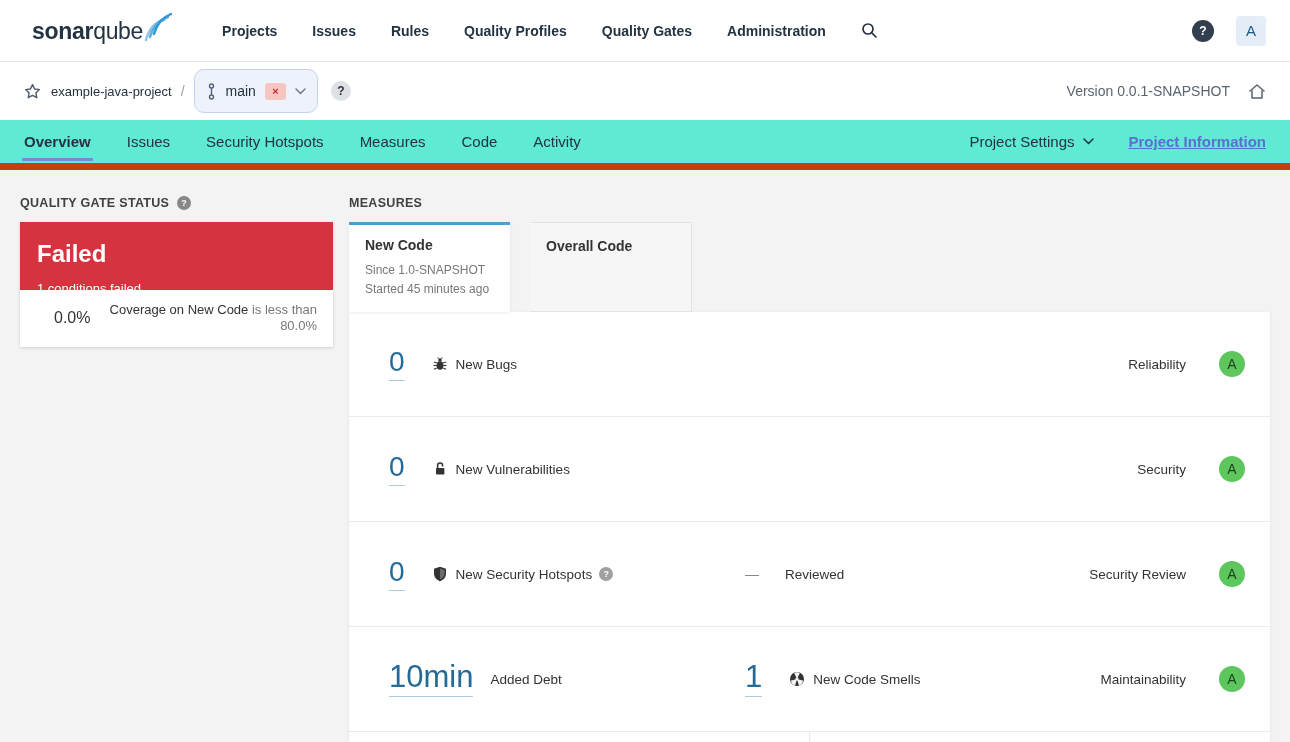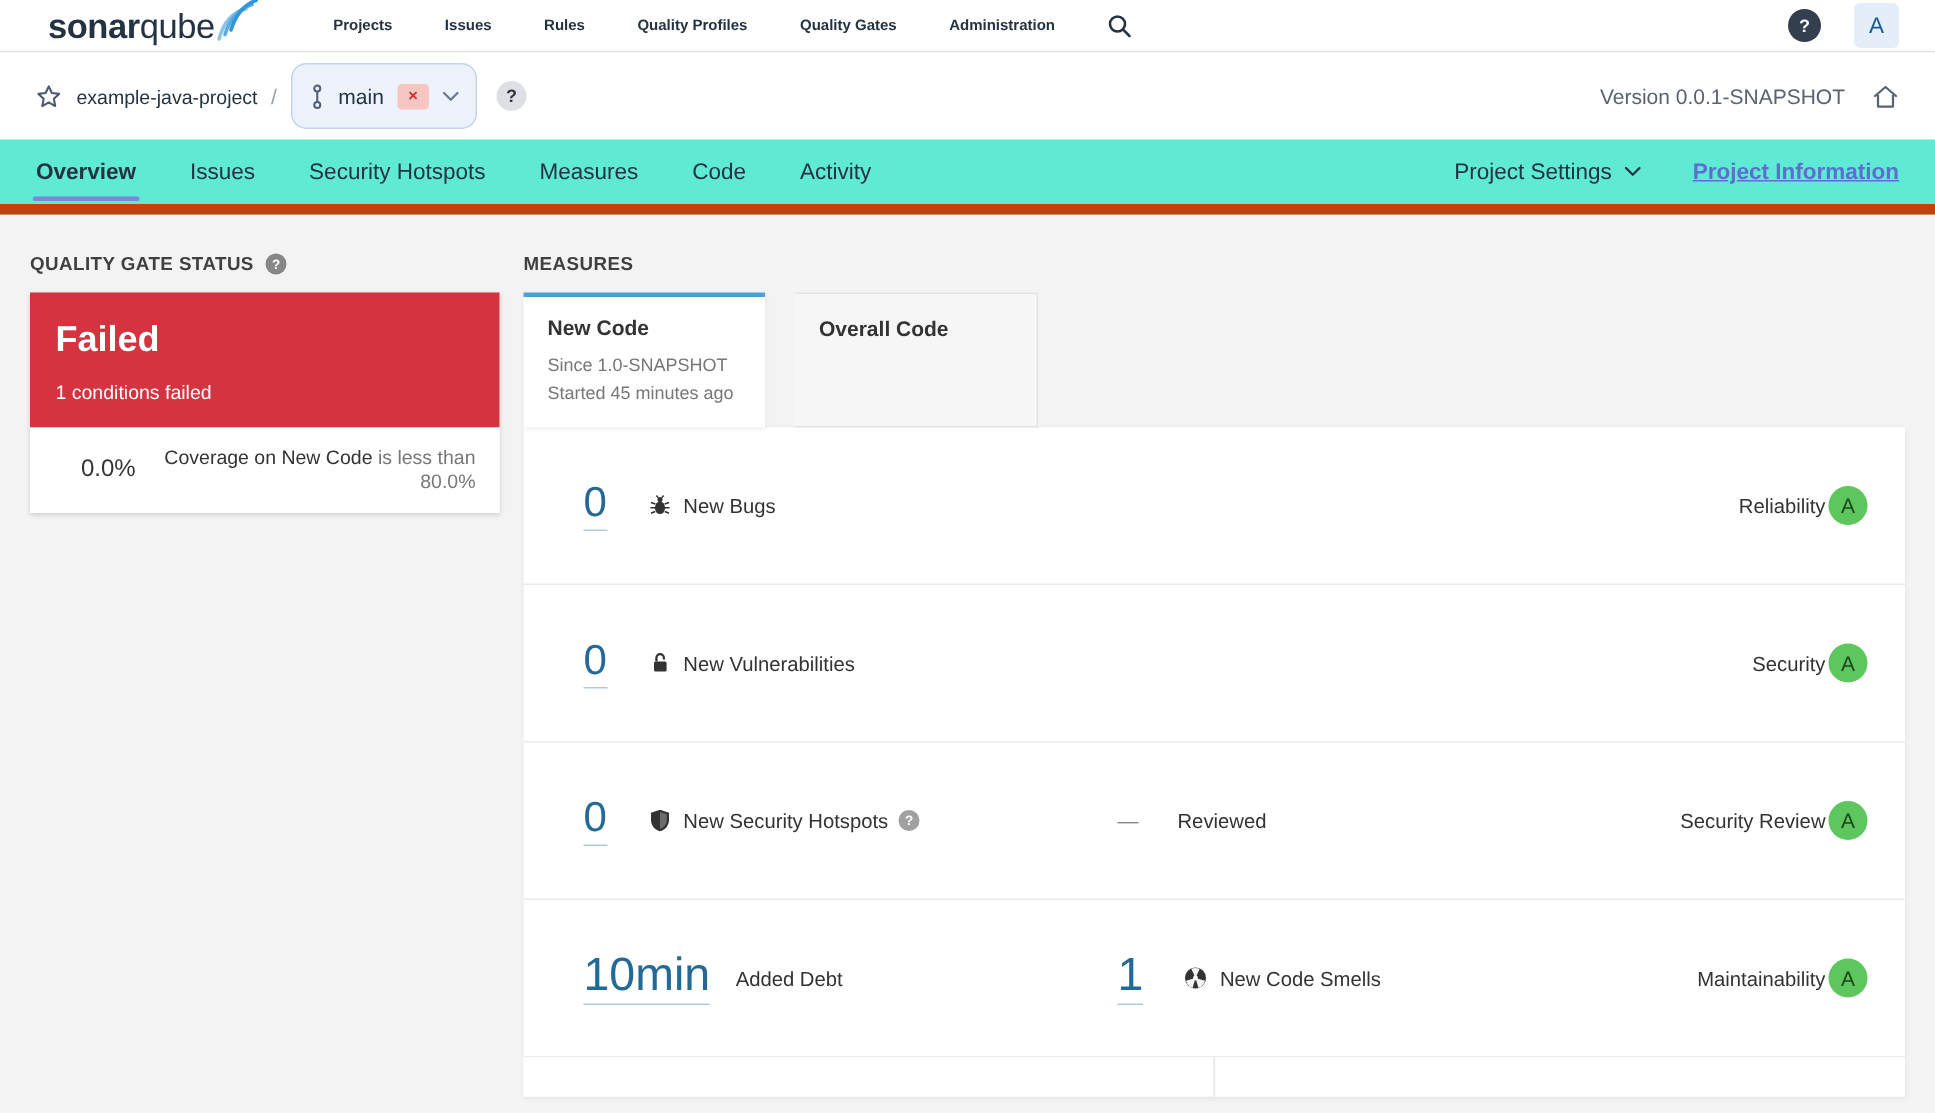--- a/index.html
+++ b/index.html
@@ -3,29 +3,29 @@
 <meta charset="utf-8">
 <style>
   * { box-sizing: border-box; margin: 0; padding: 0; }
   html,body { width:1290px; height:742px; overflow:hidden; }
   body {
     font-family:"Liberation Sans", sans-serif;
     background:#f3f3f3; color:#333; font-size:14px;
   }
   
   .topnav {
-    height:35px; background:#fff; border-bottom:1px solid #e2e2e2;
+    height:62px; background:#fff; border-bottom:1px solid #e2e2e2;
     display:flex; align-items:center; padding:0 24px 0 32px;
   }
   .logo { display:flex; align-items:flex-start; cursor:pointer; }
   .logo-text { font-size:23px; color:#243342; letter-spacing:-0.3px; line-height:30px; }
   .logo-text b { font-weight:700; }
   .logo-swoosh { margin-left:1px; margin-top:-4px; }
   .nav-links { display:flex; gap:35px; margin-left:50px; }
-  .nav-link { font-size:10px; font-weight:600; color:#243342; cursor:pointer; white-space:nowrap; }
+  .nav-link { font-size:14px; font-weight:600; color:#243342; cursor:pointer; white-space:nowrap; }
   .nav-search { margin-left:35px; cursor:pointer; display:flex; align-items:center; }
   .nav-right { margin-left:auto; display:flex; align-items:center; gap:22px; }
   .help-circle {
     width:22px; height:22px; border-radius:50%; background:#333e4e; color:#fff;
     font-size:12px; font-weight:700; display:flex; align-items:center; justify-content:center; cursor:pointer;
   }
   .avatar {
     width:30px; height:30px; border-radius:4px; background:#e4eef9; color:#1b5a8c;
     font-size:15px; display:flex; align-items:center; justify-content:center; cursor:pointer;
   }
@@ -72,21 +72,21 @@
     display:flex; align-items:center; gap:8px; font-size:12.5px; font-weight:700;
     letter-spacing:0.3px; color:#404040; margin-bottom:12px; height:14px;
   }
   .sec-help {
     width:14px; height:14px; border-radius:50%; background:#878787; color:#fff;
     font-size:9px; font-weight:700; display:flex; align-items:center; justify-content:center; cursor:pointer;
   }
   
   .left-col { width:313px; flex-shrink:0; }
   .qg-card { box-shadow:0 1px 3px rgba(0,0,0,0.15); }
-  .qg-banner { background:#d4333f; color:#fff; padding:18px 17px 16px; height:90px; }
+  .qg-banner { background:#d4333f; color:#fff; padding:18px 17px 16px; height:68px; }
   .qg-status { font-size:24px; font-weight:700; margin-bottom:13px; }
   .qg-sub { font-size:13px; }
   .qg-condition { background:#fff; display:flex; align-items:center; padding:12px 16px 12px 34px; gap:18px; min-height:56px;text-align:right; }
   .cond-value { font-size:16px; color:#333; flex-shrink:0; }
   .cond-text { font-size:13px; line-height:1.25; color:#333; }
   .cond-text .gray { color:#777; }
   
   .right-col { flex:1; }
   .m-tabs { display:flex; height:90px;gap:20px; }
   .m-tab-active {
@@ -112,21 +112,21 @@
   }
   .m-num.big { font-size:31px; }
   .m-icon { margin:0 8px 0 27px; display:flex; }
   .m-label { font-size:13.5px; color:#333; }
   .m-help {
     margin-left:7px; width:14px; height:14px; border-radius:50%; background:#a0a0a0; color:#fff;
     font-size:9px; font-weight:700; display:flex; align-items:center; justify-content:center; cursor:pointer;
   }
   .m-dash { color:#888; font-size:14px; }
   .m-reviewed { margin-left:26px; font-size:13.5px; color:#333; }
-  .m-right { margin-left:auto; display:flex; align-items:center; gap:2px; }
+  .m-right { margin-left:auto; display:flex; align-items:center; gap:33px; }
   .m-cat { font-size:13.5px; color:#333; }
   .rating-badge {
     width:26px; height:26px; border-radius:50%; background:#5dc75d; color:#1d441d;
     font-size:14px; display:flex; align-items:center; justify-content:center;
   }
   .panel-bottom { display:flex; height:26px; background:#fff; }
   .panel-cell { flex:1; }
   .panel-cell + .panel-cell { border-left:1px solid #e6e6e6; }
   svg { display:block; }
 </style>

